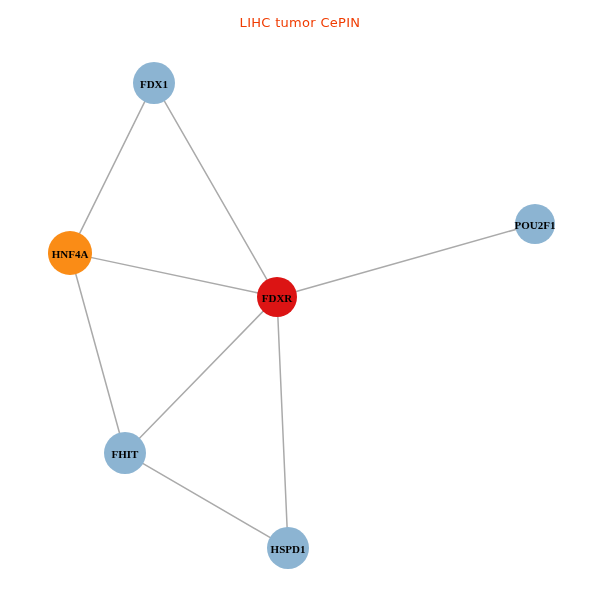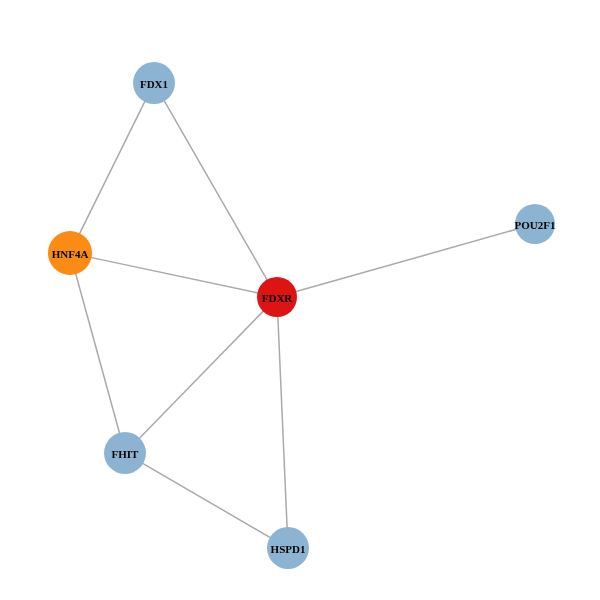--- a/index.html
+++ b/index.html
@@ -57,20 +57,21 @@
     text-anchor: middle;
     dominant-baseline: central;
     paint-order: stroke;
   }
 </style>
 </head>
 <body>
 
 <div id="canvas-wrap" style="background: rgb(255, 255, 255);">
 
+  <div id="plot-title" style="color: rgb(240, 60, 2);">LIHC tumor CePIN</div>
 
   <svg id="network-svg" viewBox="0 0 600 600" xmlns="http://www.w3.org/2000/svg">
     <g id="edges-layer">
         <line class="edge-line" x1="145.14020657793938" y1="100.93053430655125" x2="79.30278309316365" y2="234.17293897812118" stroke="#aaaaaa"></line>
         <line class="edge-line" x1="163.9663776171049" y1="100.3398765045565" x2="267.53194126375035" y2="280.5271173206713" stroke="#aaaaaa"></line>
         <line class="edge-line" x1="90.54108363751682" y1="257.3662206765736" x2="258.4152100422467" y2="293.04960986405246" stroke="#aaaaaa"></line>
         <line class="edge-line" x1="75.5682861434419" y1="273.2483132488796" x2="119.69687033957915" y2="433.7158921439242" stroke="#aaaaaa"></line>
         <line class="edge-line" x1="295.2822651657344" y1="291.82711101899764" x2="516.7177348342657" y2="229.17288898100236" stroke="#aaaaaa"></line>
         <line class="edge-line" x1="263.74057018870184" y1="310.6083621747534" x2="138.95729453820857" y2="438.67540823710175" stroke="#aaaaaa"></line>
         <line class="edge-line" x1="277.83187085847874" y1="315.98178049801476" x2="287.12434646475924" y2="528.0191784231423" stroke="#aaaaaa"></line>

